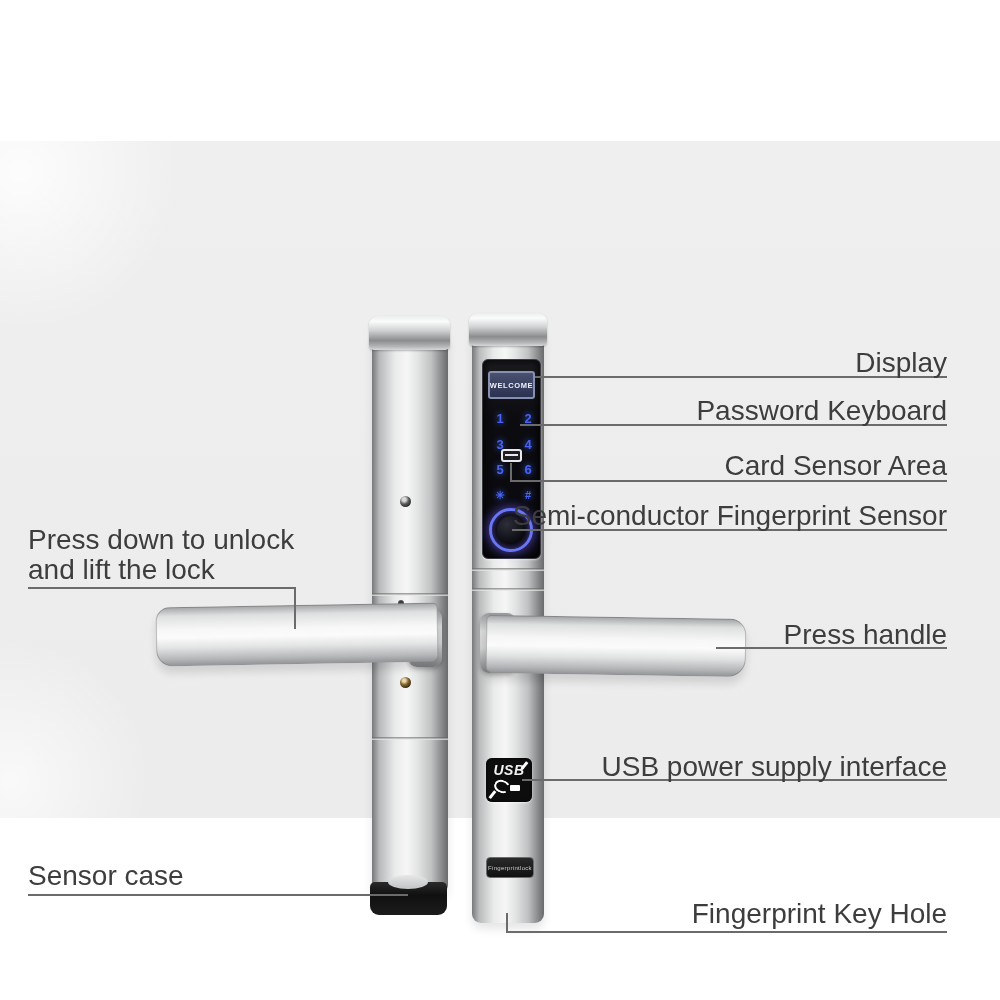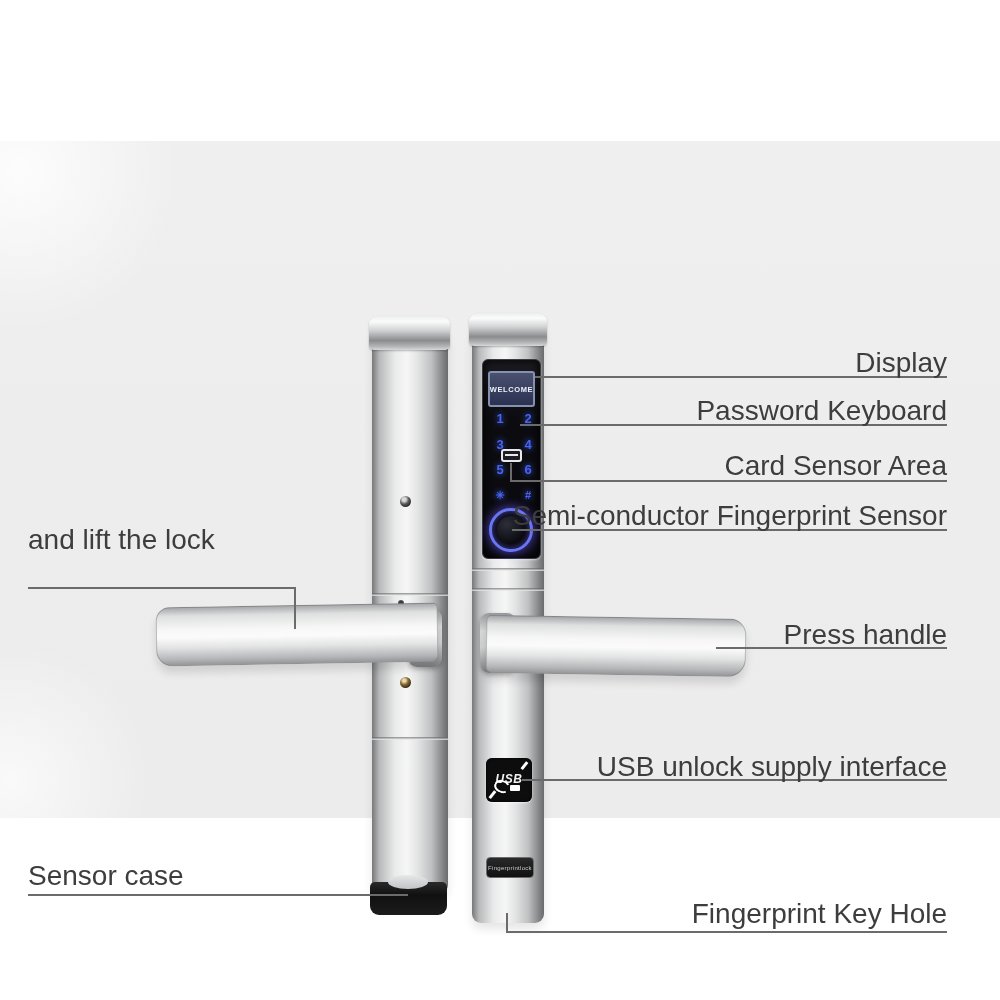--- a/index.html
+++ b/index.html
@@ -39,41 +39,41 @@
   .lever.rear{border-radius:14px 5px 6px 16px;transform:rotate(-1deg);}
   .lever.front{border-radius:5px 16px 18px 6px;transform:rotate(0.9deg);}
   .battery{position:absolute;z-index:5;border-radius:5px 5px 9px 9px;
        background:linear-gradient(180deg,#2a2a2a,#101010 40%,#1c1c1c);}
   .battery .wave{position:absolute;left:18px;top:-7px;width:40px;height:14px;border-radius:50%;
        background:linear-gradient(180deg,#e6e7e7,#c2c3c4);}
   
   .kpanel{position:absolute;border-radius:6px;z-index:4;
        background:linear-gradient(180deg,#1b1b20 0%,#0c0c10 30%,#0a0a0e 100%);
        border:1px solid #3a3a40;box-shadow:inset 0 0 8px #000, 0 1px 2px rgba(255,255,255,.5);}
-  .welcome{position:absolute;left:5px;top:11px;width:47px;height:36px;border-radius:3px;
+  .welcome{position:absolute;left:5px;top:11px;width:47px;height:28px;border-radius:3px;
        background:linear-gradient(180deg,#4a5170,#2b3150);
        border:2px solid #8691b0;box-sizing:border-box;
        color:#eef1fa;font-size:7.5px;font-weight:bold;letter-spacing:.6px;
        display:flex;align-items:center;justify-content:center;}
   .kkey{position:absolute;width:18px;height:18px;text-align:center;line-height:18px;
        font-size:13px;font-weight:bold;color:#4663f6;text-shadow:0 0 6px rgba(70,99,246,.95);}
   .kkey.sym{font-size:11px;}
   .cardicon{position:absolute;left:18px;top:89px;width:21px;height:13px;border-radius:3px;
        border:2px solid #e8e8f0;box-sizing:border-box;background:rgba(255,255,255,.08);z-index:5;}
   .cardicon:after{content:"";position:absolute;left:2px;right:2px;top:3px;height:2px;background:#e8e8f0;}
   .fpring{position:absolute;left:6px;top:148px;width:44px;height:44px;border-radius:50%;
        border:3px solid #6776f2;box-sizing:border-box;background:#0b0b10;
        box-shadow:0 0 10px 2px rgba(110,90,255,.55), inset 0 0 6px rgba(110,90,255,.6);}
   .fpring .inner{position:absolute;left:5px;top:5px;right:5px;bottom:5px;border-radius:50%;
        background:radial-gradient(circle at 35% 30%,#2e2e3a,#0a0a10 72%);}
   
   .usbbadge{position:absolute;border-radius:6px;background:#0d0d0d;z-index:5;
        box-shadow:0 1px 2px rgba(255,255,255,.6), inset 0 0 3px #000;}
-  .usbtext{position:absolute;left:0;right:0;top:14px;text-align:center;color:#f2f2f2;
-       font-size:12px;font-weight:bold;font-style:italic;letter-spacing:.5px;}
+  .usbtext{position:absolute;left:0;right:0;top:4px;text-align:center;color:#f2f2f2;
+       font-size:14px;font-weight:bold;font-style:italic;letter-spacing:.5px;}
   .usbcable{position:absolute;left:8px;top:22px;width:16px;height:13px;border:2px solid #fff;
        border-radius:50%;border-right-color:transparent;box-sizing:border-box;transform:rotate(20deg);}
   .usbplug{position:absolute;left:24px;top:27px;width:10px;height:6px;background:#fff;border-radius:1px;}
   .usbslash{position:absolute;width:2.5px;height:9px;background:#fff;transform:rotate(38deg);}
   .brandbadge{position:absolute;border-radius:4px;z-index:5;background:linear-gradient(180deg,#2a2a2a,#101010);
        border:1px solid #6a6b6d;color:#cfcfcf;font-size:6px;letter-spacing:.3px;
        display:flex;align-items:center;justify-content:center;}
 </style>
 </head>
 <body>
@@ -143,28 +143,29 @@
     <div class="lbl r" style="top:309px;">Card Sensor Area</div>
     <div class="vln" style="left:510px;top:322px;height:19px;"></div>
     <div class="ln" style="top:339px;left:510px;width:437px;"></div>
 
     <div class="lbl r" style="top:359px;margin-left:20px;">Semi-conductor Fingerprint Sensor</div>
     <div class="ln" style="top:388px;left:512px;width:435px;"></div>
 
     <div class="lbl r" style="top:478px;">Press handle</div>
     <div class="ln" style="top:506px;left:716px;width:231px;"></div>
 
-    <div class="lbl r" style="top:610px;">USB unlock supply interface</div>
+    <div class="lbl r" style="top:610px;">USB power supply interface</div>
     <div class="ln" style="top:638px;left:522px;width:425px;"></div>
 
     <div class="lbl r" style="top:757px;">Fingerprint Key Hole</div>
     <div class="vln" style="left:506px;top:772px;height:20px;"></div>
     <div class="ln" style="top:790px;left:506px;width:441px;"></div>
 
     <div class="lbl two-line" style="left:28px;top:384px;">
+      <div>Press down to unlock</div>
       <div>and lift the lock</div>
     </div>
     <div class="ln" style="top:446px;left:28px;width:268px;"></div>
     <div class="vln" style="left:294px;top:446px;height:42px;"></div>
 
     <div class="lbl" style="left:28px;top:719px;">Sensor case</div>
     <div class="ln" style="top:753px;left:28px;width:380px;"></div>
 
   </div>
 </div>

